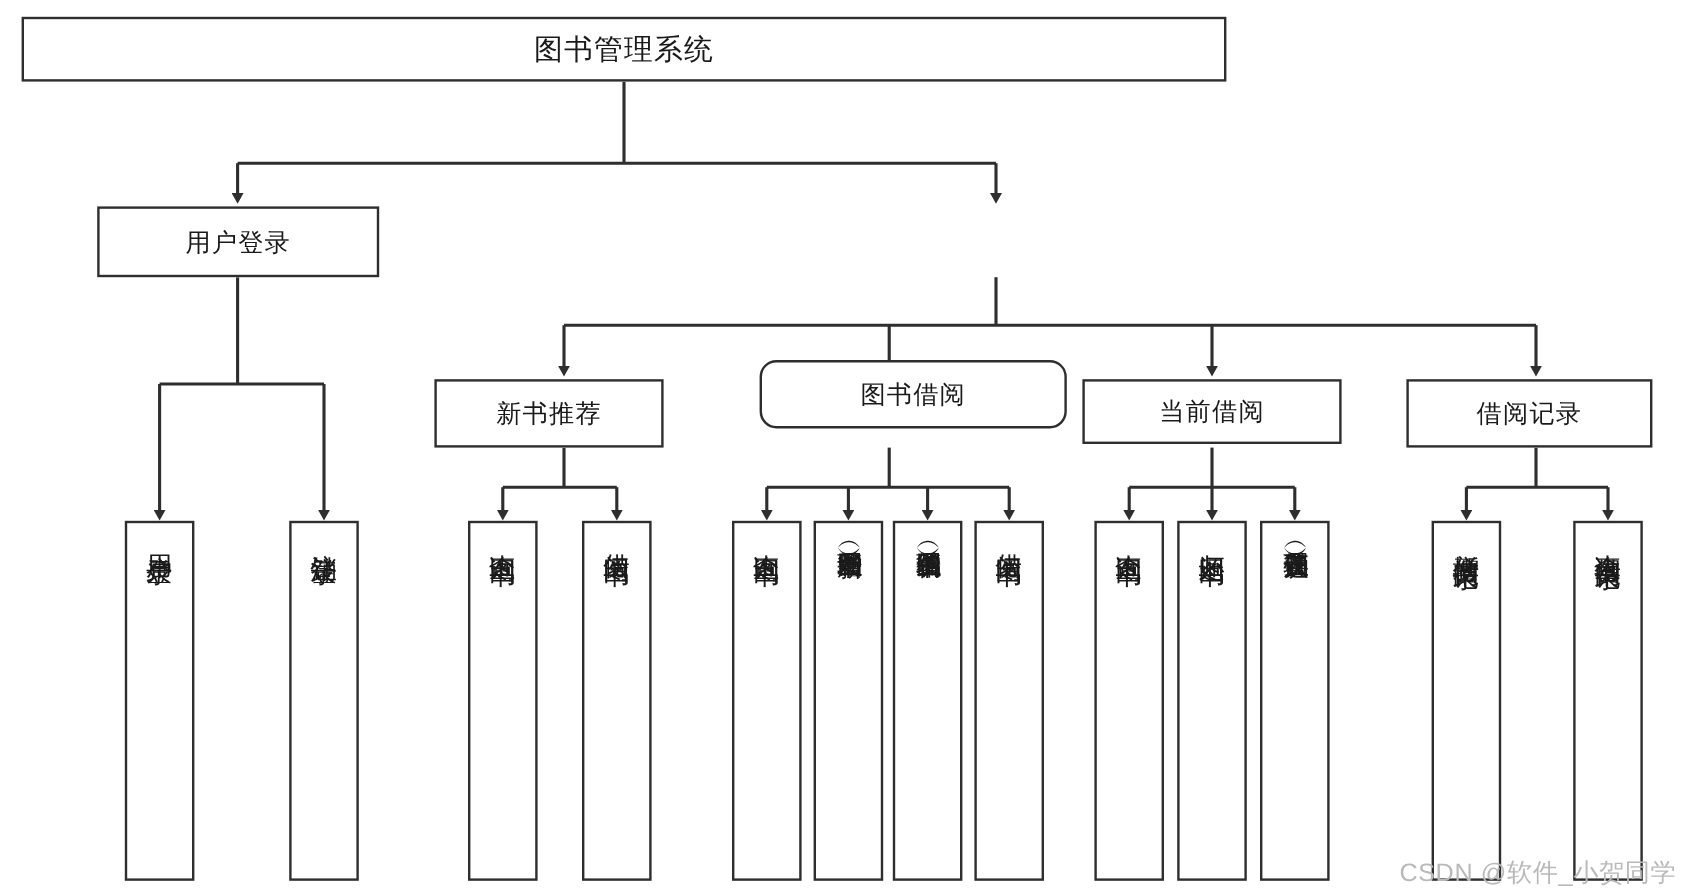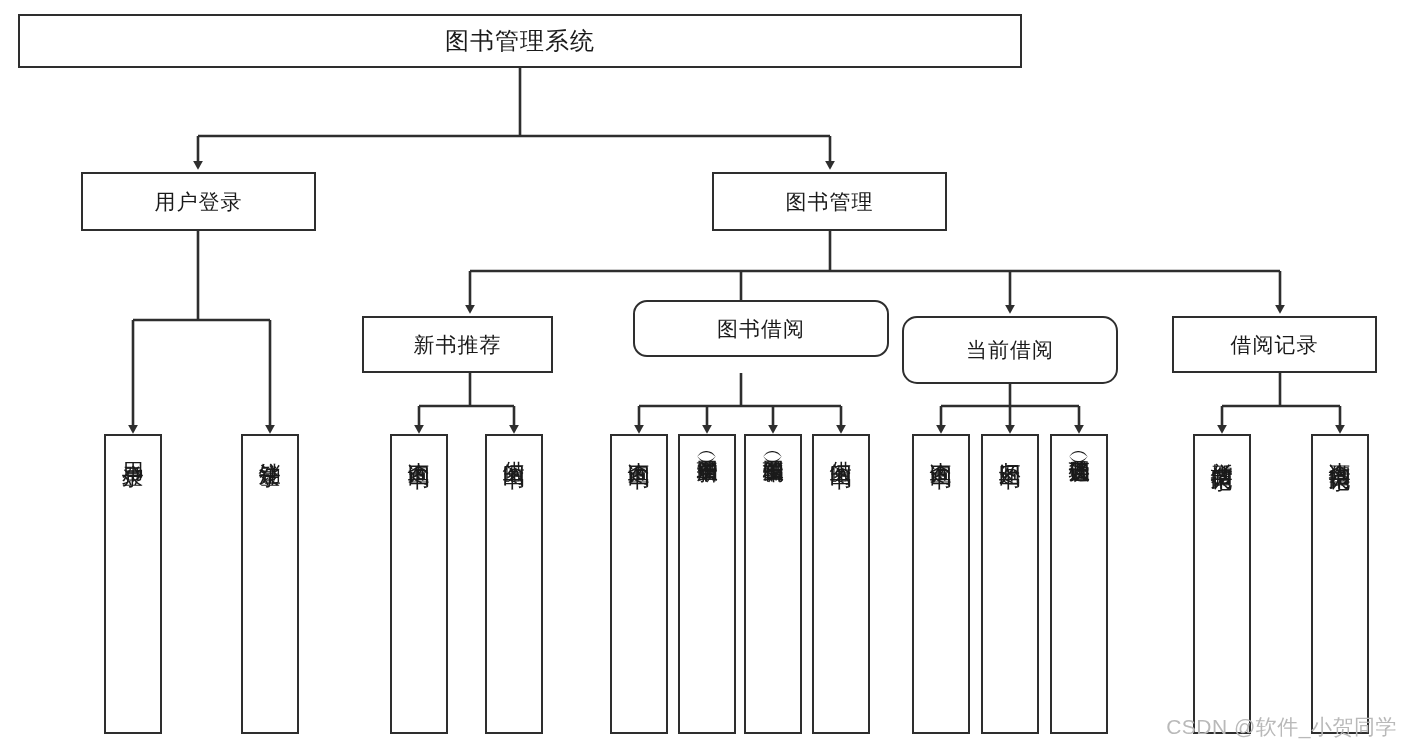--- a/index.html
+++ b/index.html
@@ -125,31 +125,28 @@
     </g>
   </svg>
 
   <div class="node node-h node-root" style="left:18px; top:14px; width:1004px; height:54px;">
     <span class="node-label">图书管理系统</span>
   </div>
 
   <div class="node node-h" style="left:81px; top:172px; width:235px; height:59px;">
     <span class="node-label">用户登录</span>
   </div>
-  <div class="node node-h" style="left:712px; top:172px; width:235px; height:59px;">
-    <span class="node-label">图书管理</span>
-  </div>
 
   <div class="node node-h" style="left:362px; top:316px; width:191px; height:57px;">
     <span class="node-label">新书推荐</span>
   </div>
   <div class="node node-h" style="left:633px; top:300px; width:256px; height:57px;border-radius:14px;">
     <span class="node-label">图书借阅</span>
   </div>
-  <div class="node node-h" style="left:902px; top:316px; width:216px; height:68px;border-radius:15px;">
+  <div class="node node-h" style="left:902px; top:316px; width:216px; height:54px;">
     <span class="node-label">当前借阅</span>
   </div>
   <div class="node node-h" style="left:1172px; top:316px; width:205px; height:57px;">
     <span class="node-label">借阅记录</span>
   </div>
 
   <div class="node node-v" style="left:104px; top:434px; width:58px; height:300px;">
     <span class="node-label">用户登录</span>
   </div>
   <div class="node node-v" style="left:241px; top:434px; width:58px; height:300px;">

